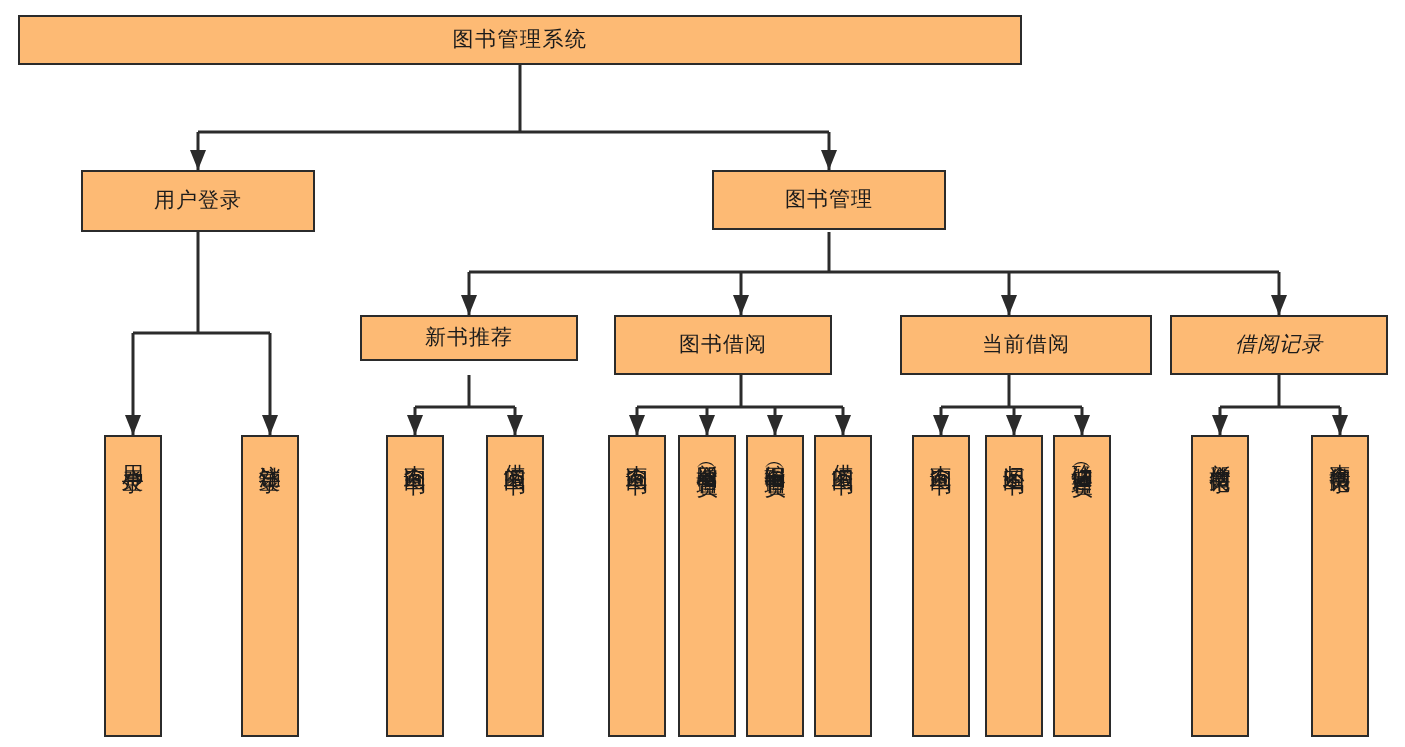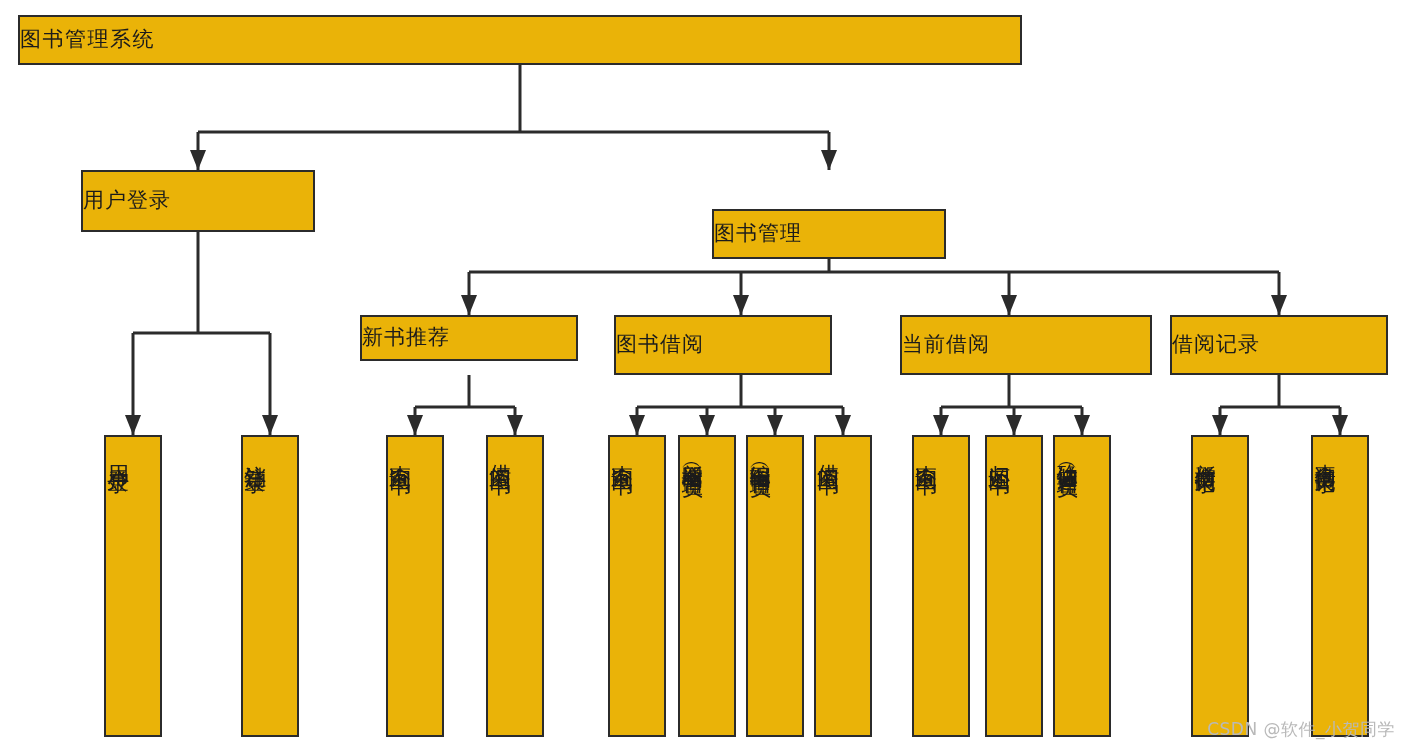--- a/index.html
+++ b/index.html
@@ -6,24 +6,25 @@
   body{
     font-family:"DejaVu Sans","Liberation Sans",sans-serif;
     width:1405px;height:747px;overflow:hidden;
   }
   #stage{position:relative;width:1405px;height:747px;background:#ffffff;}
   #edges{position:absolute;left:0;top:0;width:1405px;height:747px;}
 
   .node{
     position:absolute;
     box-sizing:border-box;
-    background:#eab308;
+    background:#fdba74;
     border:2px solid #2b2b2b;
     display:flex;
     align-items:center;
+    justify-content:center;
     color:#1b1b1b;
   }
   .node .lbl{
     display:block;
     text-align:center;
     line-height:1.12;
     white-space:nowrap;
   }
   .node.horiz .lbl{
     font-size:21px;
@@ -113,33 +114,33 @@
       <line x1="1340" y1="407" x2="1340" y2="435" stroke="#2b2b2b" stroke-width="3"></line>
       <polygon points="1332,415 1348,415 1340,435" fill="#2b2b2b"></polygon>
     </svg>
   <div id="nodes">
       <div class="node horiz root" style="left: 18px; top: 15px; width: 1004px; height: 50px;">
         <span class="lbl">图书管理系统</span>
       </div>
       <div class="node horiz" style="left: 81px; top: 170px; width: 234px; height: 62px;">
         <span class="lbl">用户登录</span>
       </div>
-      <div class="node horiz" style="left: 712px; top: 170px; width: 234px; height: 50px; margin-top: 39px;">
+      <div class="node horiz" style="left: 712px; top: 170px; width: 234px; height: 60px;">
         <span class="lbl">图书管理</span>
       </div>
       <div class="node horiz" style="left: 360px; top: 315px; width: 218px; height: 46px;">
         <span class="lbl">新书推荐</span>
       </div>
       <div class="node horiz" style="left: 614px; top: 315px; width: 218px; height: 60px;">
         <span class="lbl">图书借阅</span>
       </div>
       <div class="node horiz" style="left: 900px; top: 315px; width: 252px; height: 60px;">
         <span class="lbl">当前借阅</span>
       </div>
-      <div class="node horiz" style="left: 1170px; top: 315px; width: 218px; height: 60px;">
+      <div class="node horiz" style="left: 1170px; top: 315px; width: 218px; height: 60px; font-style: italic;">
         <span class="lbl">借阅记录</span>
       </div>
       <div class="node vert" style="left: 104px; top: 435px; width: 58px; height: 302px;">
         <span class="lbl">用户登录</span>
       </div>
       <div class="node vert" style="left: 241px; top: 435px; width: 58px; height: 302px;">
         <span class="lbl">注销登录</span>
       </div>
       <div class="node vert" style="left: 386px; top: 435px; width: 58px; height: 302px;">
         <span class="lbl">查询图书</span>
@@ -168,14 +169,13 @@
       <div class="node vert tall" style="left: 1053px; top: 435px; width: 58px; height: 302px;">
         <span class="lbl">确认归还（管理员）</span>
       </div>
       <div class="node vert tall" style="left: 1191px; top: 435px; width: 58px; height: 302px;">
         <span class="lbl">新增借阅记录</span>
       </div>
       <div class="node vert tall" style="left: 1311px; top: 435px; width: 58px; height: 302px;">
         <span class="lbl">查询借阅记录</span>
       </div>
     </div>
-  <div id="watermark">CSDN @软件_小贺同学</div>
 </div>
 
 </body></html>

